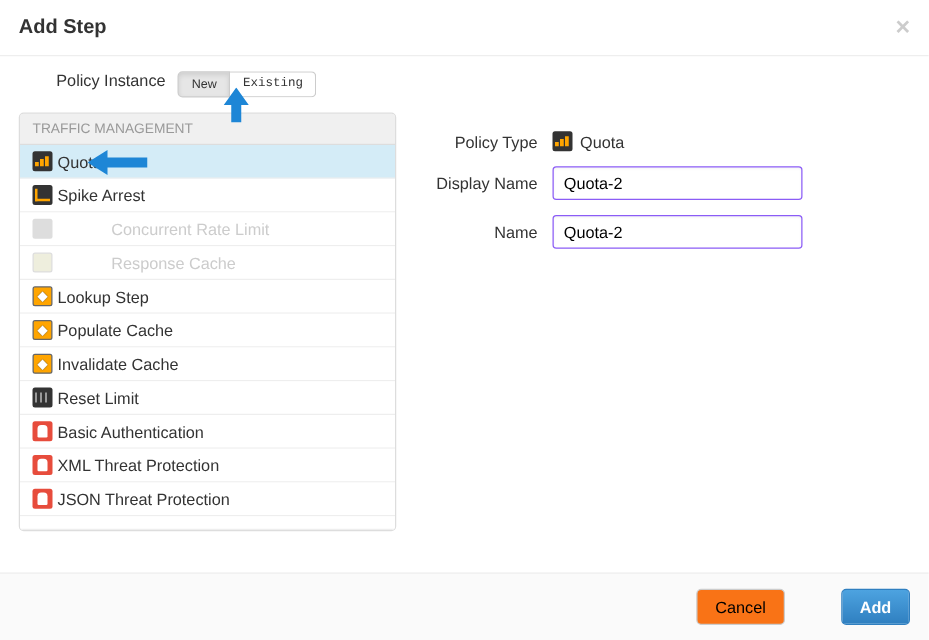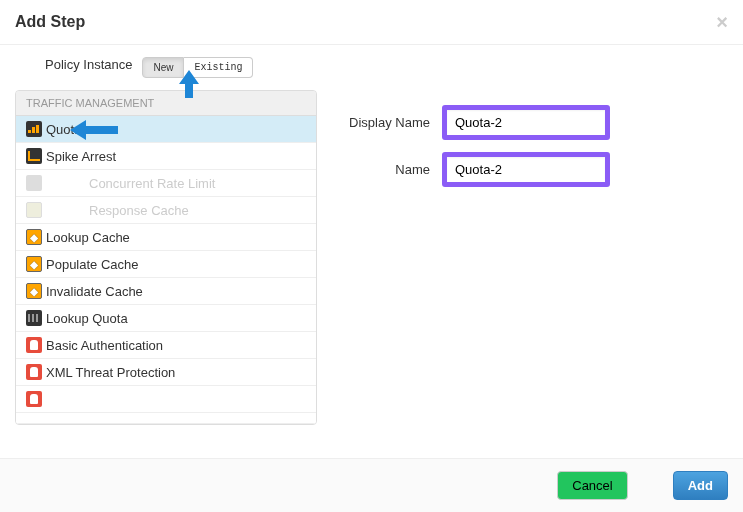--- a/index.html
+++ b/index.html
@@ -151,25 +151,25 @@
       font-size: 13px;
       color: #333;
     }
     .form-row .value {
       display: flex;
       align-items: center;
       gap: 6px;
       flex: 1;
     }
     .form-row input[type="text"] {
-      border: 5px solid #8b5cf6;
+      border: 1px solid #8b5cf6;
       border-radius: 3px;
       padding: 5px 8px;
       font-size: 13px;
-      width: 168px;
+      width: 200px;
       box-shadow: inset 0 1px 2px rgba(0,0,0,0.05);
     }
     .policy-type-icon {
       width: 16px;
       height: 16px;
       background: #333;
       border-radius: 2px;
       display:inline-flex;
       align-items:center;
       justify-content:center;
@@ -186,21 +186,21 @@
       justify-content: flex-end;
       gap: 8px;
       background: #fafafa;
     }
     .btn {
       border: 1px solid #ccc;
       border-radius: 4px;
       padding: 6px 14px;
       font-size: 13px;
       cursor: pointer;
-      background: #22c55e;
+      background: #f97316;
     }
     .btn-primary {
       background: linear-gradient(#4da3e0, #2f7fc0);
       border-color: #2f7fc0;
       color: #fff;
       font-weight: bold;
       margin-left: 37px;
     }
     .arrow {
       position: absolute;
@@ -241,53 +241,61 @@
       <div class="policy-item disabled">
         <span class="policy-icon icon-concurrent"></span>
         <span>Concurrent Rate Limit</span>
       </div>
       <div class="policy-item disabled">
         <span class="policy-icon icon-response"></span>
         <span>Response Cache</span>
       </div>
       <div class="policy-item">
         <span class="policy-icon icon-cache"></span>
-        <span>Lookup Cache</span>
+        <span>Lookup Step</span>
       </div>
       <div class="policy-item">
         <span class="policy-icon icon-cache"></span>
         <span>Populate Cache</span>
       </div>
       <div class="policy-item">
         <span class="policy-icon icon-cache"></span>
         <span>Invalidate Cache</span>
       </div>
       <div class="policy-item">
         <span class="policy-icon icon-reset"></span>
-        <span>Lookup Quota</span>
+        <span>Reset Limit</span>
       </div>
 
       <div class="policy-item">
         <span class="policy-icon icon-security"></span>
         <span>Basic Authentication</span>
       </div>
       <div class="policy-item">
         <span class="policy-icon icon-security"></span>
         <span>XML Threat Protection</span>
       </div>
       <div class="policy-item">
         <span class="policy-icon icon-security"></span>
+        <span>JSON Threat Protection</span>
       </div>
       <div class="policy-item">
         
         
       </div>
     </div>
 
     <div class="detail-pane">
+      <div class="form-row">
+        <div class="label">Policy Type</div>
+        <div class="value">
+          <span class="policy-type-icon"></span>
+          <span>Quota</span>
+        </div>
+      </div>
       <div class="form-row">
         <div class="label">Display Name</div>
         <div class="value">
           <input type="text" value="Quota-2" style="">
         </div>
       </div>
       <div class="form-row">
         <div class="label">Name</div>
         <div class="value">
           <input type="text" value="Quota-2" style="">

